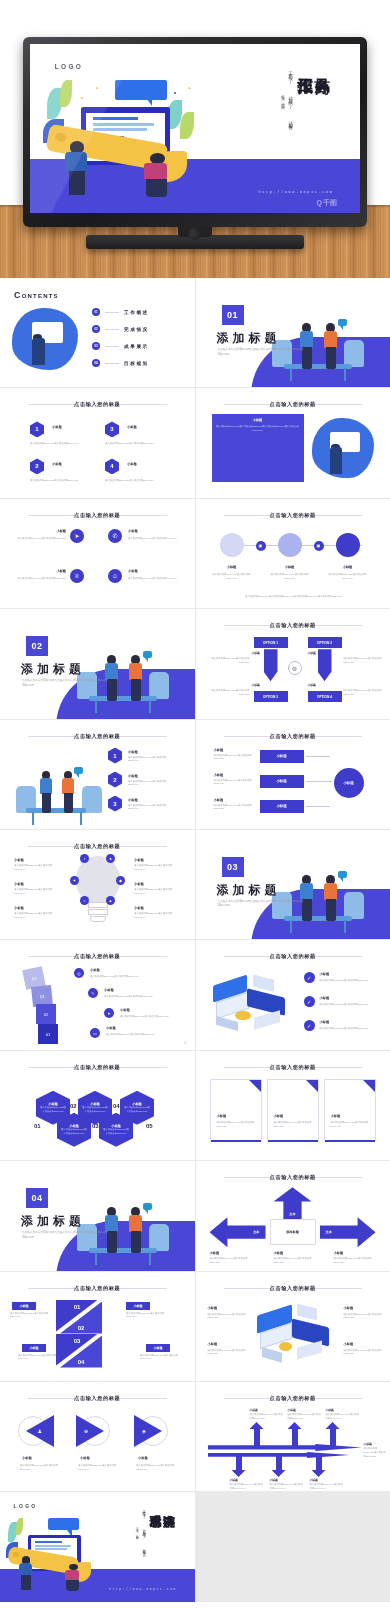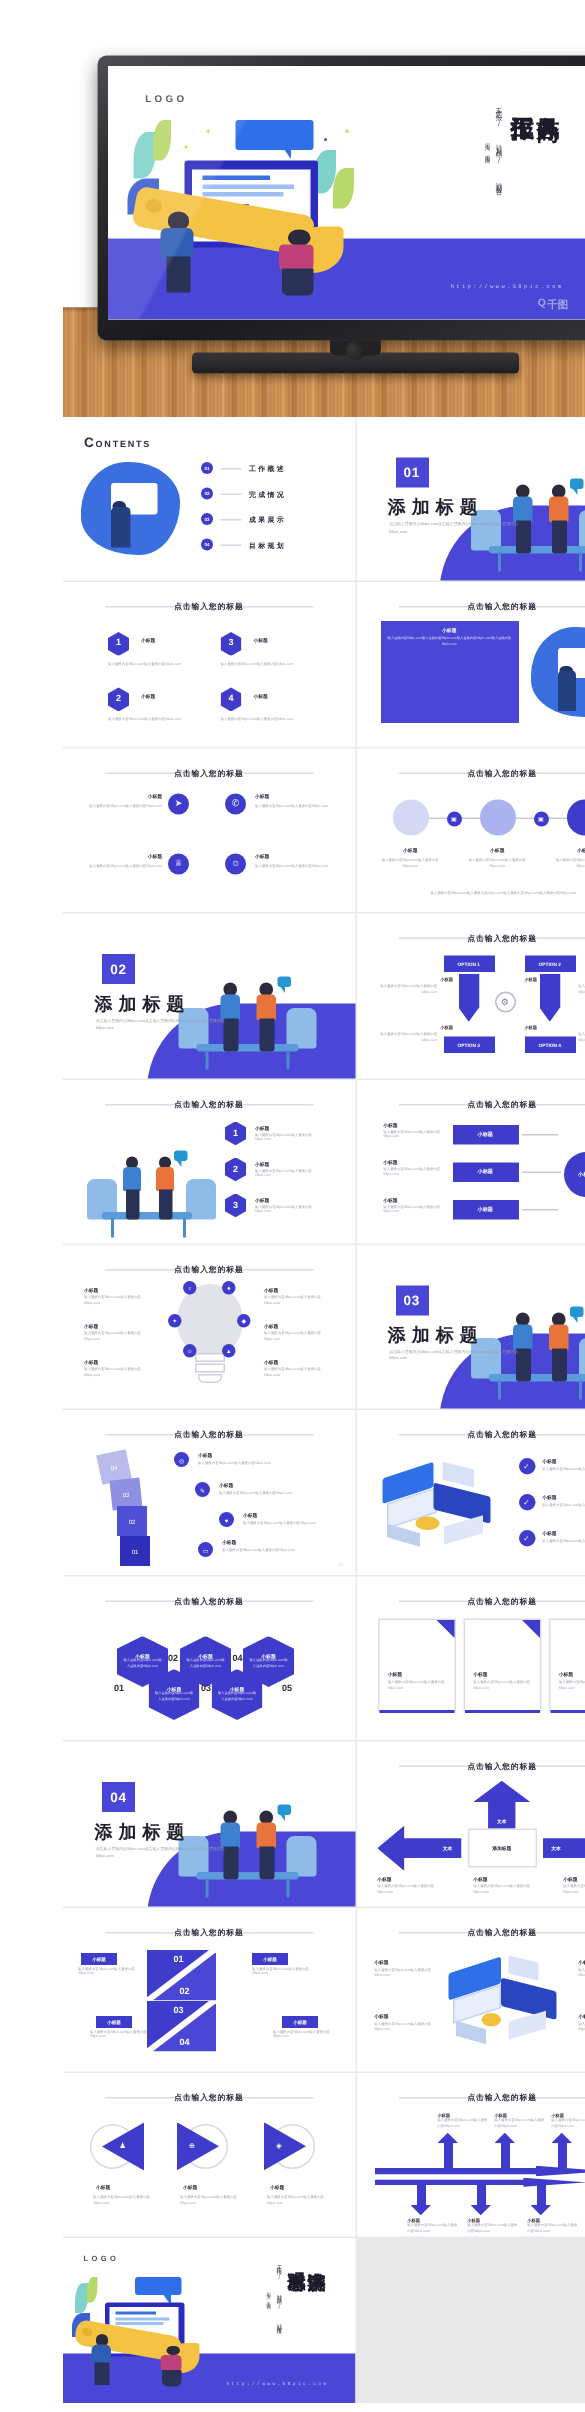--- a/index.html
+++ b/index.html
@@ -3,21 +3,21 @@
 <meta charset="utf-8">
 <style>
   * { box-sizing: border-box; margin:0; padding:0; }
   html,body { width:390px; }
   body {
     font-family: "Liberation Sans", "DejaVu Sans", sans-serif;
     background:#ffffff;
     width:390px;
     overflow-x:hidden;
   }
-  .page { width:390px; position:relative;padding-left:42px; }
+  .page { width:390px; position:relative; }
 
   
   .hero { width:390px; height:278px; position:relative; background:#ffffff; overflow:hidden; }
   .hero-wall { position:absolute; left:0; top:0; width:390px; height:205px; background:#ffffff; }
   .hero-wood {
     position:absolute; left:0; top:205px; width:390px; height:73px;
     background:
       repeating-linear-gradient(90deg,
         rgba(0,0,0,.07) 0px, rgba(0,0,0,0) 1px, rgba(255,255,255,.10) 2px, rgba(0,0,0,.05) 3px, rgba(0,0,0,0) 5px),
       repeating-linear-gradient(90deg, #c98a4b 0px, #d89a5c 7px, #b97b3f 13px, #cf935a 20px),

